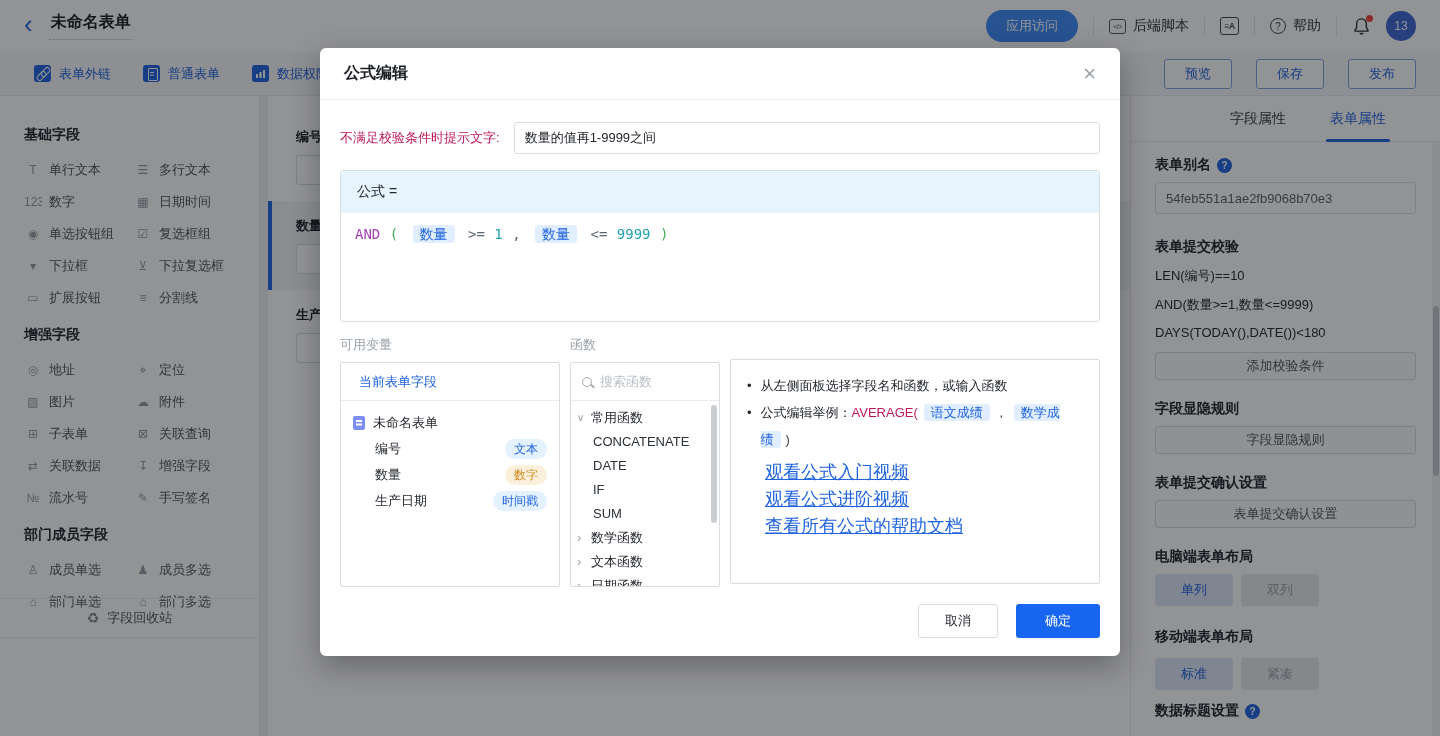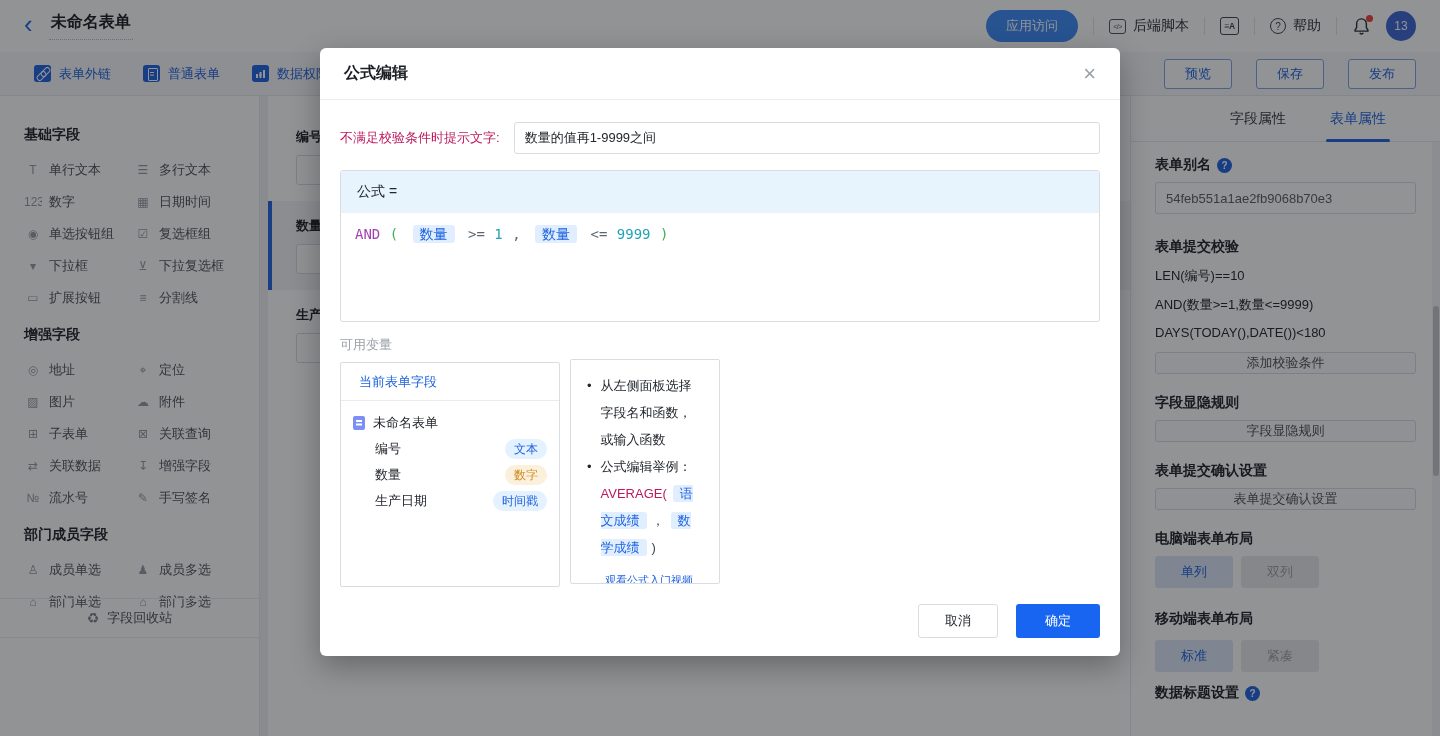--- a/index.html
+++ b/index.html
@@ -58,21 +58,21 @@
   .props { position:absolute; top:96px; bottom:0; right:0; width:310px; background:#fff; border-left:1px solid #e9eaee; }
   .props-tabs { height:46px; display:flex; justify-content:flex-end; gap:44px; padding-right:54px; border-bottom:1px solid #e9eaee; }
   .ptab { position:relative; display:flex; align-items:center; font-size:14px; color:#33373d; cursor:pointer; }
   .ptab.active { color:#2064e0; }
   .ptab.active::after { content:''; position:absolute; left:50%; transform:translateX(-50%); bottom:-1px; width:64px; height:3px; background:#2064e0; border-radius:2px; }
   .props-body { padding:0 24px; }
   .p-title { font-size:14px; font-weight:700; color:#20242a; display:flex; align-items:center; gap:6px; }
   .q-ico { width:15px; height:15px; border-radius:50%; background:#2064e0; color:#fff; font-size:10px; display:inline-flex; align-items:center; justify-content:center; }
   .p-input { width:100%; height:32px; border:1px solid #d9dce1; border-radius:3px; font-size:13px; color:#5b6168; padding:0 10px; font-family:inherit; background:#fff; }
   .v-row { font-size:13px; color:#23272d; margin-top:11px; font-family:"Liberation Sans","DejaVu Sans",sans-serif; }
-  .p-btn { width:100%; height:22px; background:#fcfcfd; border:1px solid #d8dbe0; border-radius:3px; color:#4e5358; font-size:13px; display:flex; align-items:center; justify-content:center; }
+  .p-btn { width:100%; height:28px; background:#fcfcfd; border:1px solid #d8dbe0; border-radius:3px; color:#4e5358; font-size:13px; display:flex; align-items:center; justify-content:center; }
   .seg-row { display:flex; gap:8px; }
   .seg-btn { width:78px; height:32px; display:flex; align-items:center; justify-content:center; font-size:13px; border-radius:3px; background:#e9eaec; color:#9ba1a9; }
   .seg-btn.active { background:#dfe8f7; color:#2064e0; }
   .props-scroll-track { position:absolute; right:0; top:46px; bottom:0; width:8px; background:#f4f5f6; }
   .props-scroll-thumb { position:absolute; right:1px; top:210px; width:6px; height:170px; border-radius:3px; background:#c3c7cd; }
 
   
   .overlay { position:absolute; inset:0; background:rgba(13,16,20,0.45); z-index:40; }
   .modal { position:absolute; left:320px; top:48px; width:800px; height:608px; background:#fff; border-radius:6px; box-shadow:0 10px 30px rgba(0,0,0,0.3); z-index:50; }
   .m-header { height:52px; display:flex; align-items:center; justify-content:space-between; padding:0 24px; border-bottom:1px solid #ebedf0; }
@@ -118,21 +118,21 @@
   .fn-row.group.expanded::before { content:'∨'; }
   .fn-row.group.collapsed::before { content:'›'; font-size:13px; }
   .fn-row.leaf { padding-left:18px; color:#2b3138; }
   .fn-scrollbar { position:absolute; right:2px; top:42px; width:6px; height:118px; border-radius:3px; background:#c9cdd2; }
 
   .help-panel { padding:12px 16px; }
   .tip-row { display:flex; gap:9px; font-size:13px; color:#23272d; line-height:27px; }
   .tip-row .dot { color:#23272d; }
   .example-tokens { display:inline; }
   .help-links { margin-top:6px; padding-left:18px; }
-  .help-link { display:block; color:#2064e0; text-decoration:underline; font-size:11px; line-height:27px; cursor:pointer; width:fit-content; }
+  .help-link { display:block; color:#2064e0; text-decoration:underline; font-size:18px; line-height:27px; cursor:pointer; width:fit-content; }
 
   .m-footer { position:absolute; left:0; right:0; bottom:0; height:70px; display:flex; align-items:center; justify-content:flex-end; gap:18px; padding-right:20px; }
   .btn-cancel { width:80px; height:34px; background:#fff; border:1px solid #d9dce1; border-radius:3px; font-size:13px; color:#23272d; display:flex; align-items:center; justify-content:center; cursor:pointer; }
   .btn-ok { width:84px; height:34px; background:#1765f0; border:none; border-radius:3px; font-size:13px; color:#fff; display:flex; align-items:center; justify-content:center; cursor:pointer; }
 </style>
 </head>
 <body>
 
 <div class="stage">
 
@@ -459,20 +459,48 @@
 
                   <div class="var-row b-blue">
                     <span>生产日期</span>
                     <span class="badge">时间戳</span>
                   </div>
                 </div>
             </div>
           </div>
         </div>
 
+        <div>
+          <div class="col-label">函数</div>
+          <div class="panel">
+            <div class="fn-search">
+              <span class="search-ico"></span>
+              <input placeholder="搜索函数" style="">
+            </div>
+            <div class="fn-list">
+
+                <div class="fn-row group expanded">常用函数</div>
+
+                <div class="fn-row leaf">CONCATENATE</div>
+
+                <div class="fn-row leaf">DATE</div>
+
+                <div class="fn-row leaf">IF</div>
+
+                <div class="fn-row leaf">SUM</div>
+
+                <div class="fn-row group collapsed">数学函数</div>
+
+                <div class="fn-row group collapsed">文本函数</div>
+
+                <div class="fn-row group collapsed">日期函数</div>
+              </div>
+            <div class="fn-scrollbar"></div>
+          </div>
+        </div>
 
         <div>
           <div class="col-label">&nbsp;</div>
           <div class="panel help-panel">
             <div class="tip-row">
               <span class="dot">•</span>
               <span>从左侧面板选择字段名和函数，或输入函数</span>
             </div>
             <div class="tip-row">
               <span class="dot">•</span>

